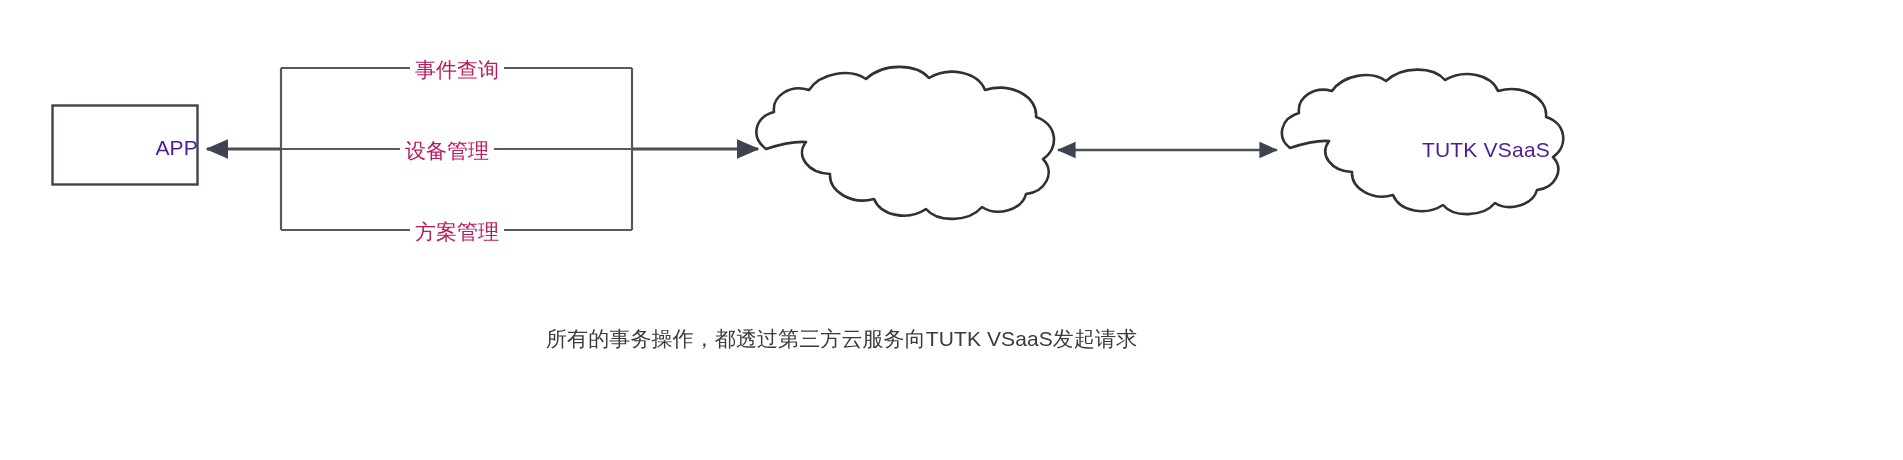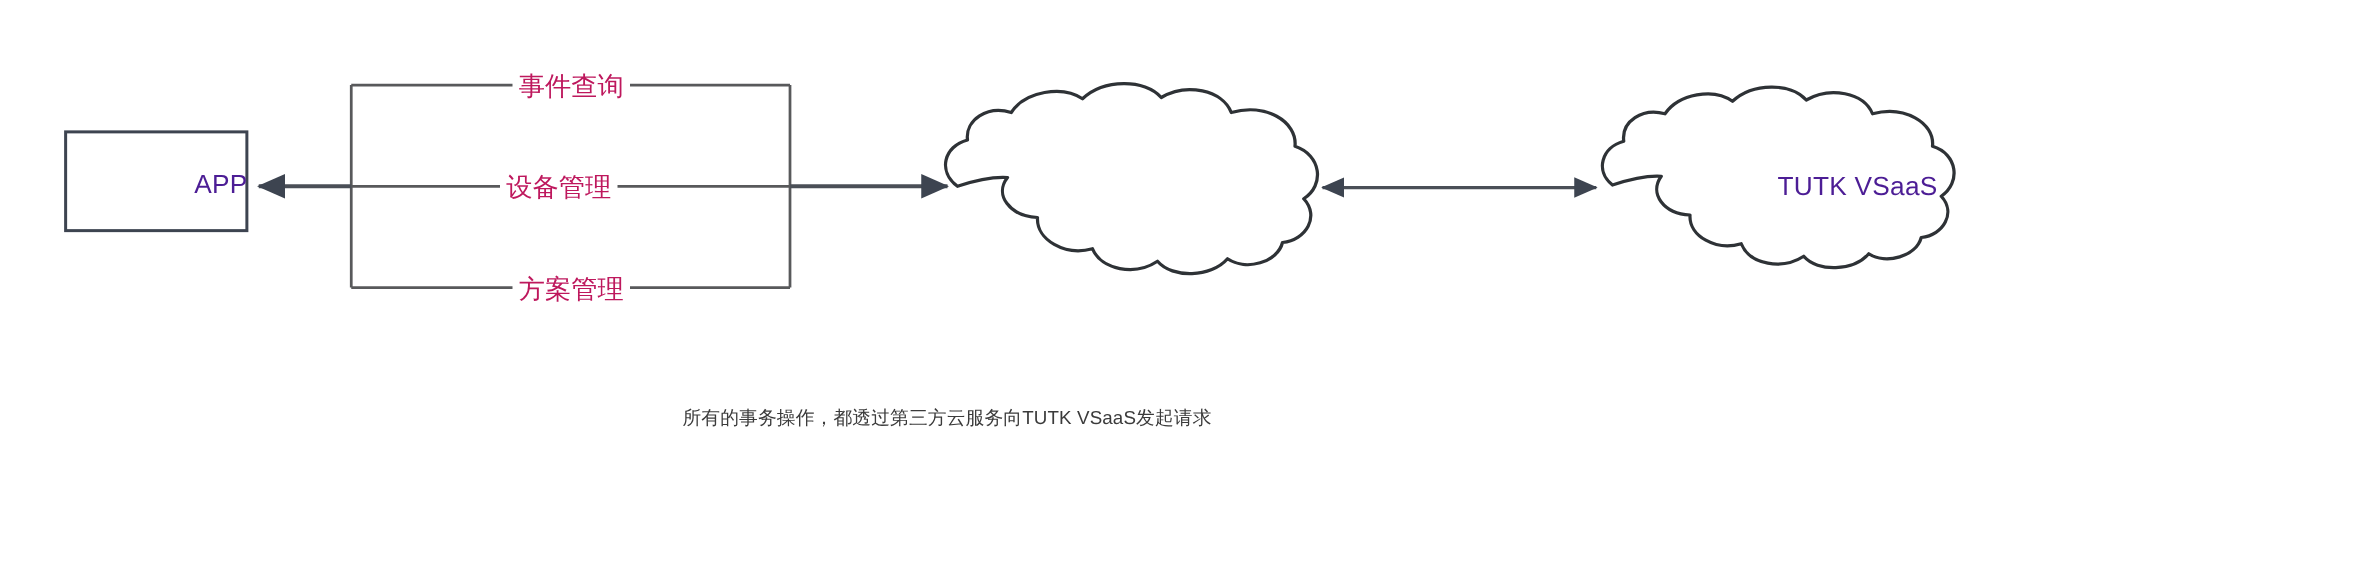--- a/index.html
+++ b/index.html
@@ -39,21 +39,21 @@
     font-size: 21px;
     color: #be185d;
     white-space: nowrap;
     background: #ffffff;
     padding: 0 5px;
     line-height: 1.0;
     text-align: center;
   }
   .caption {
     position: absolute;
-    font-size: 15px;
+    font-size: 21px;
     color: #3b3b3b;
     white-space: nowrap;
     letter-spacing: 0.1px;
   }
 </style>
 </head>
 <body>
 
 <div id="stage">
 

